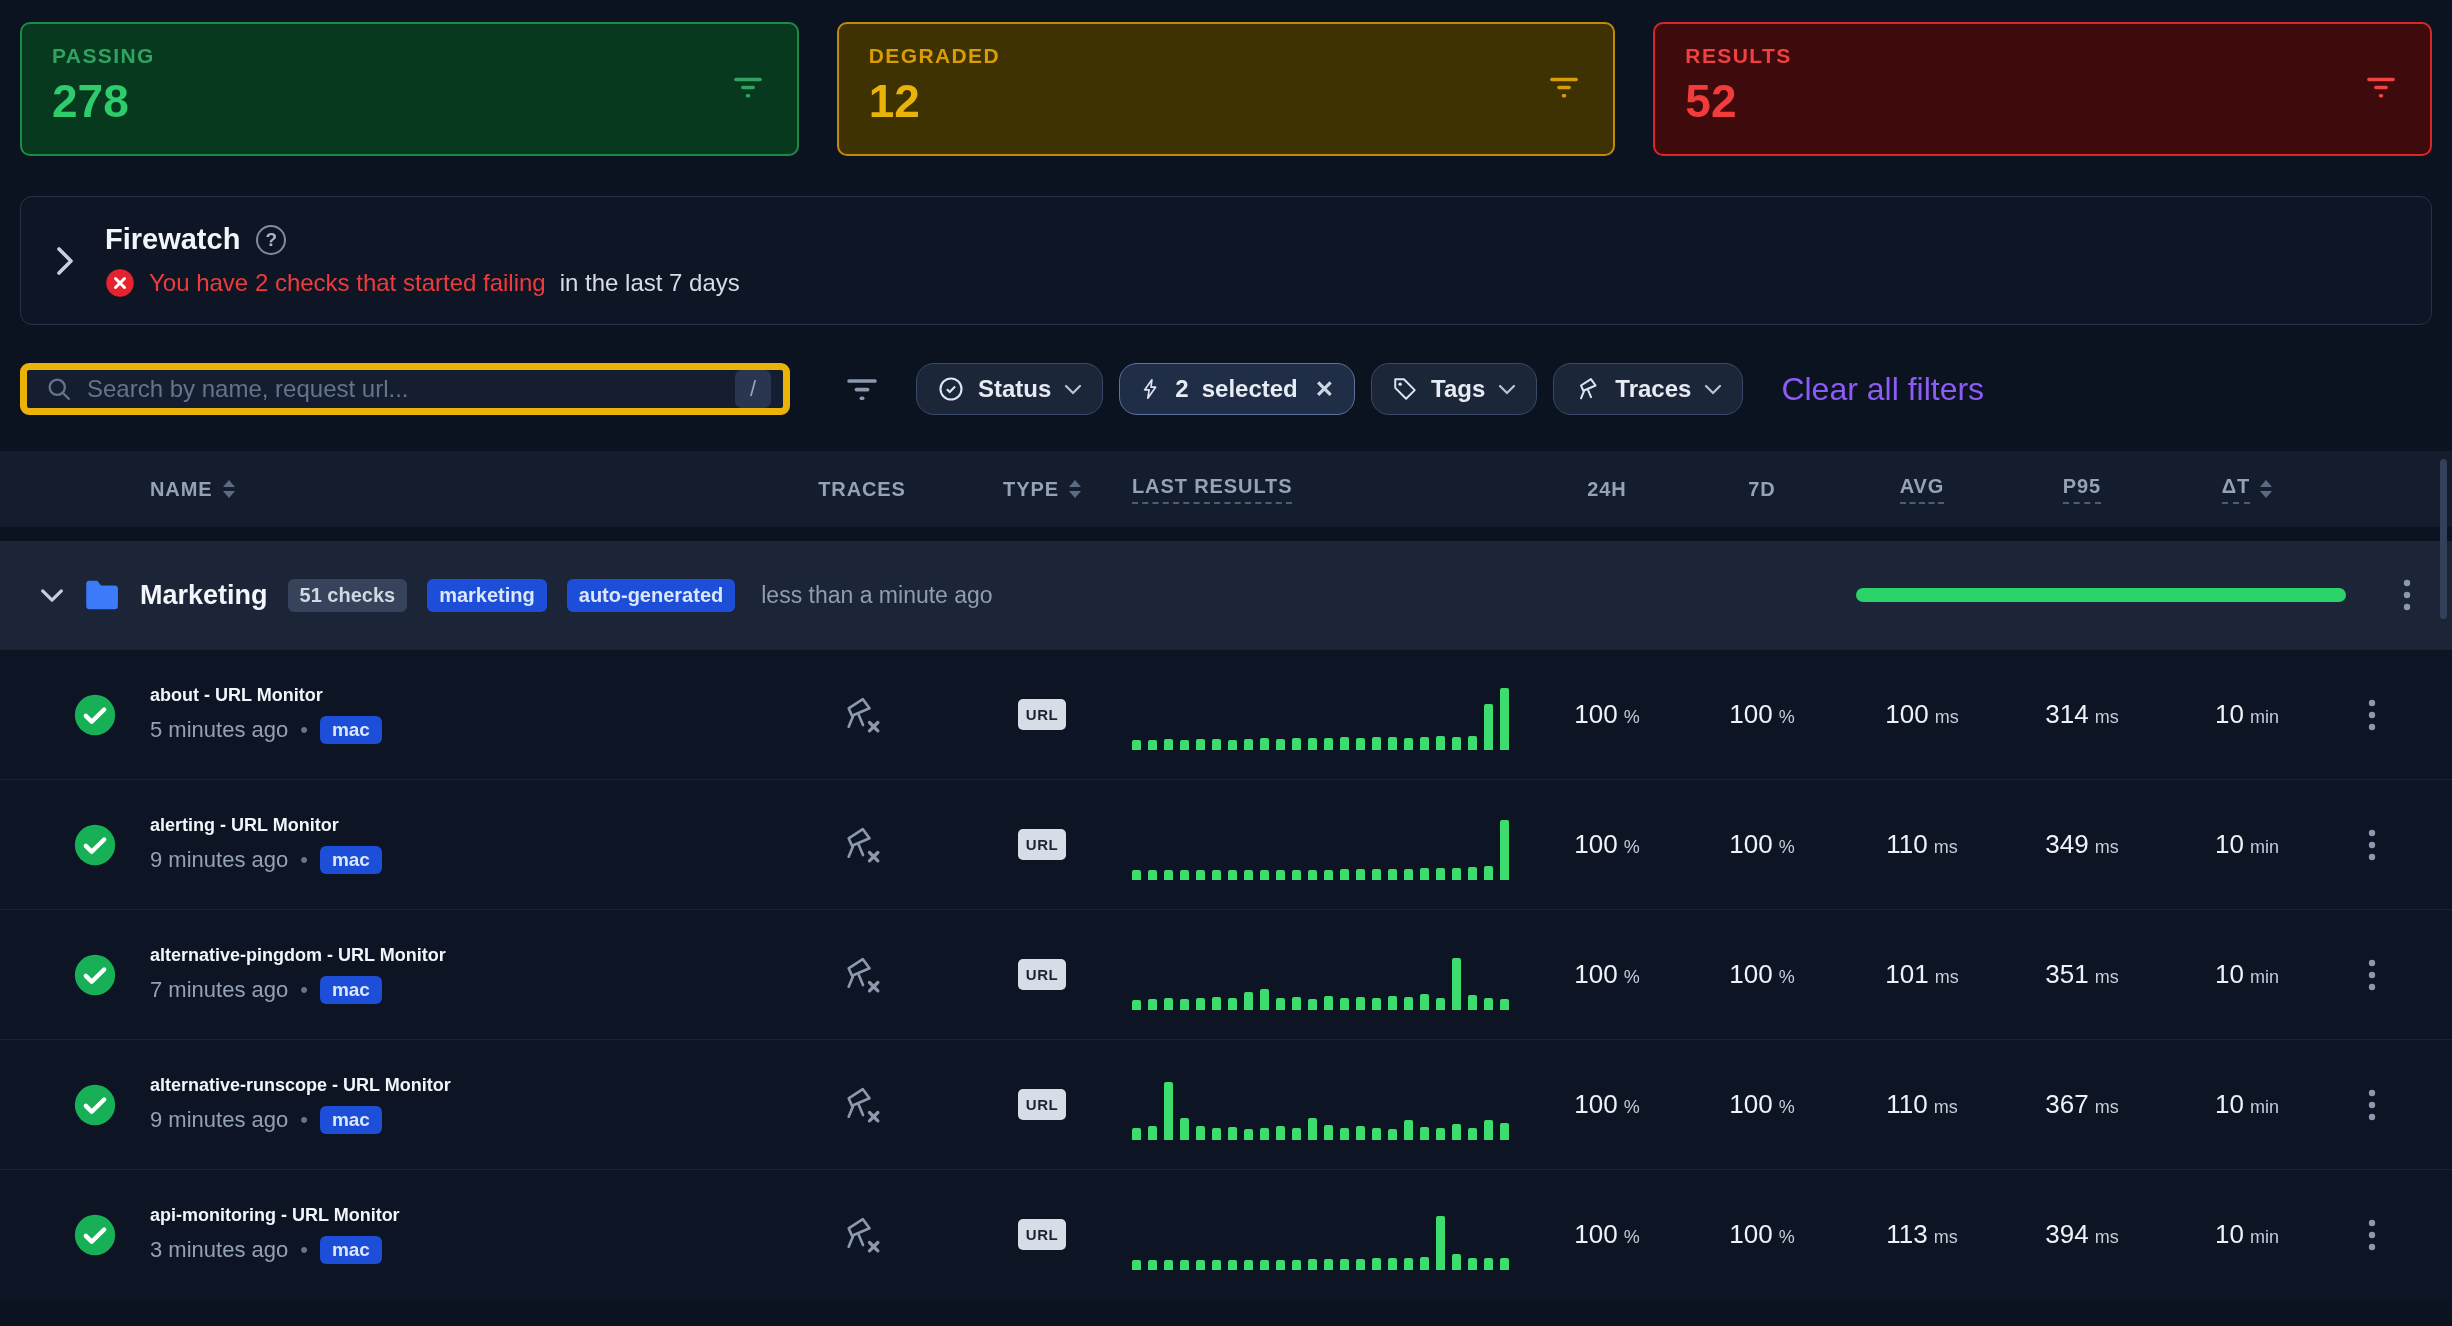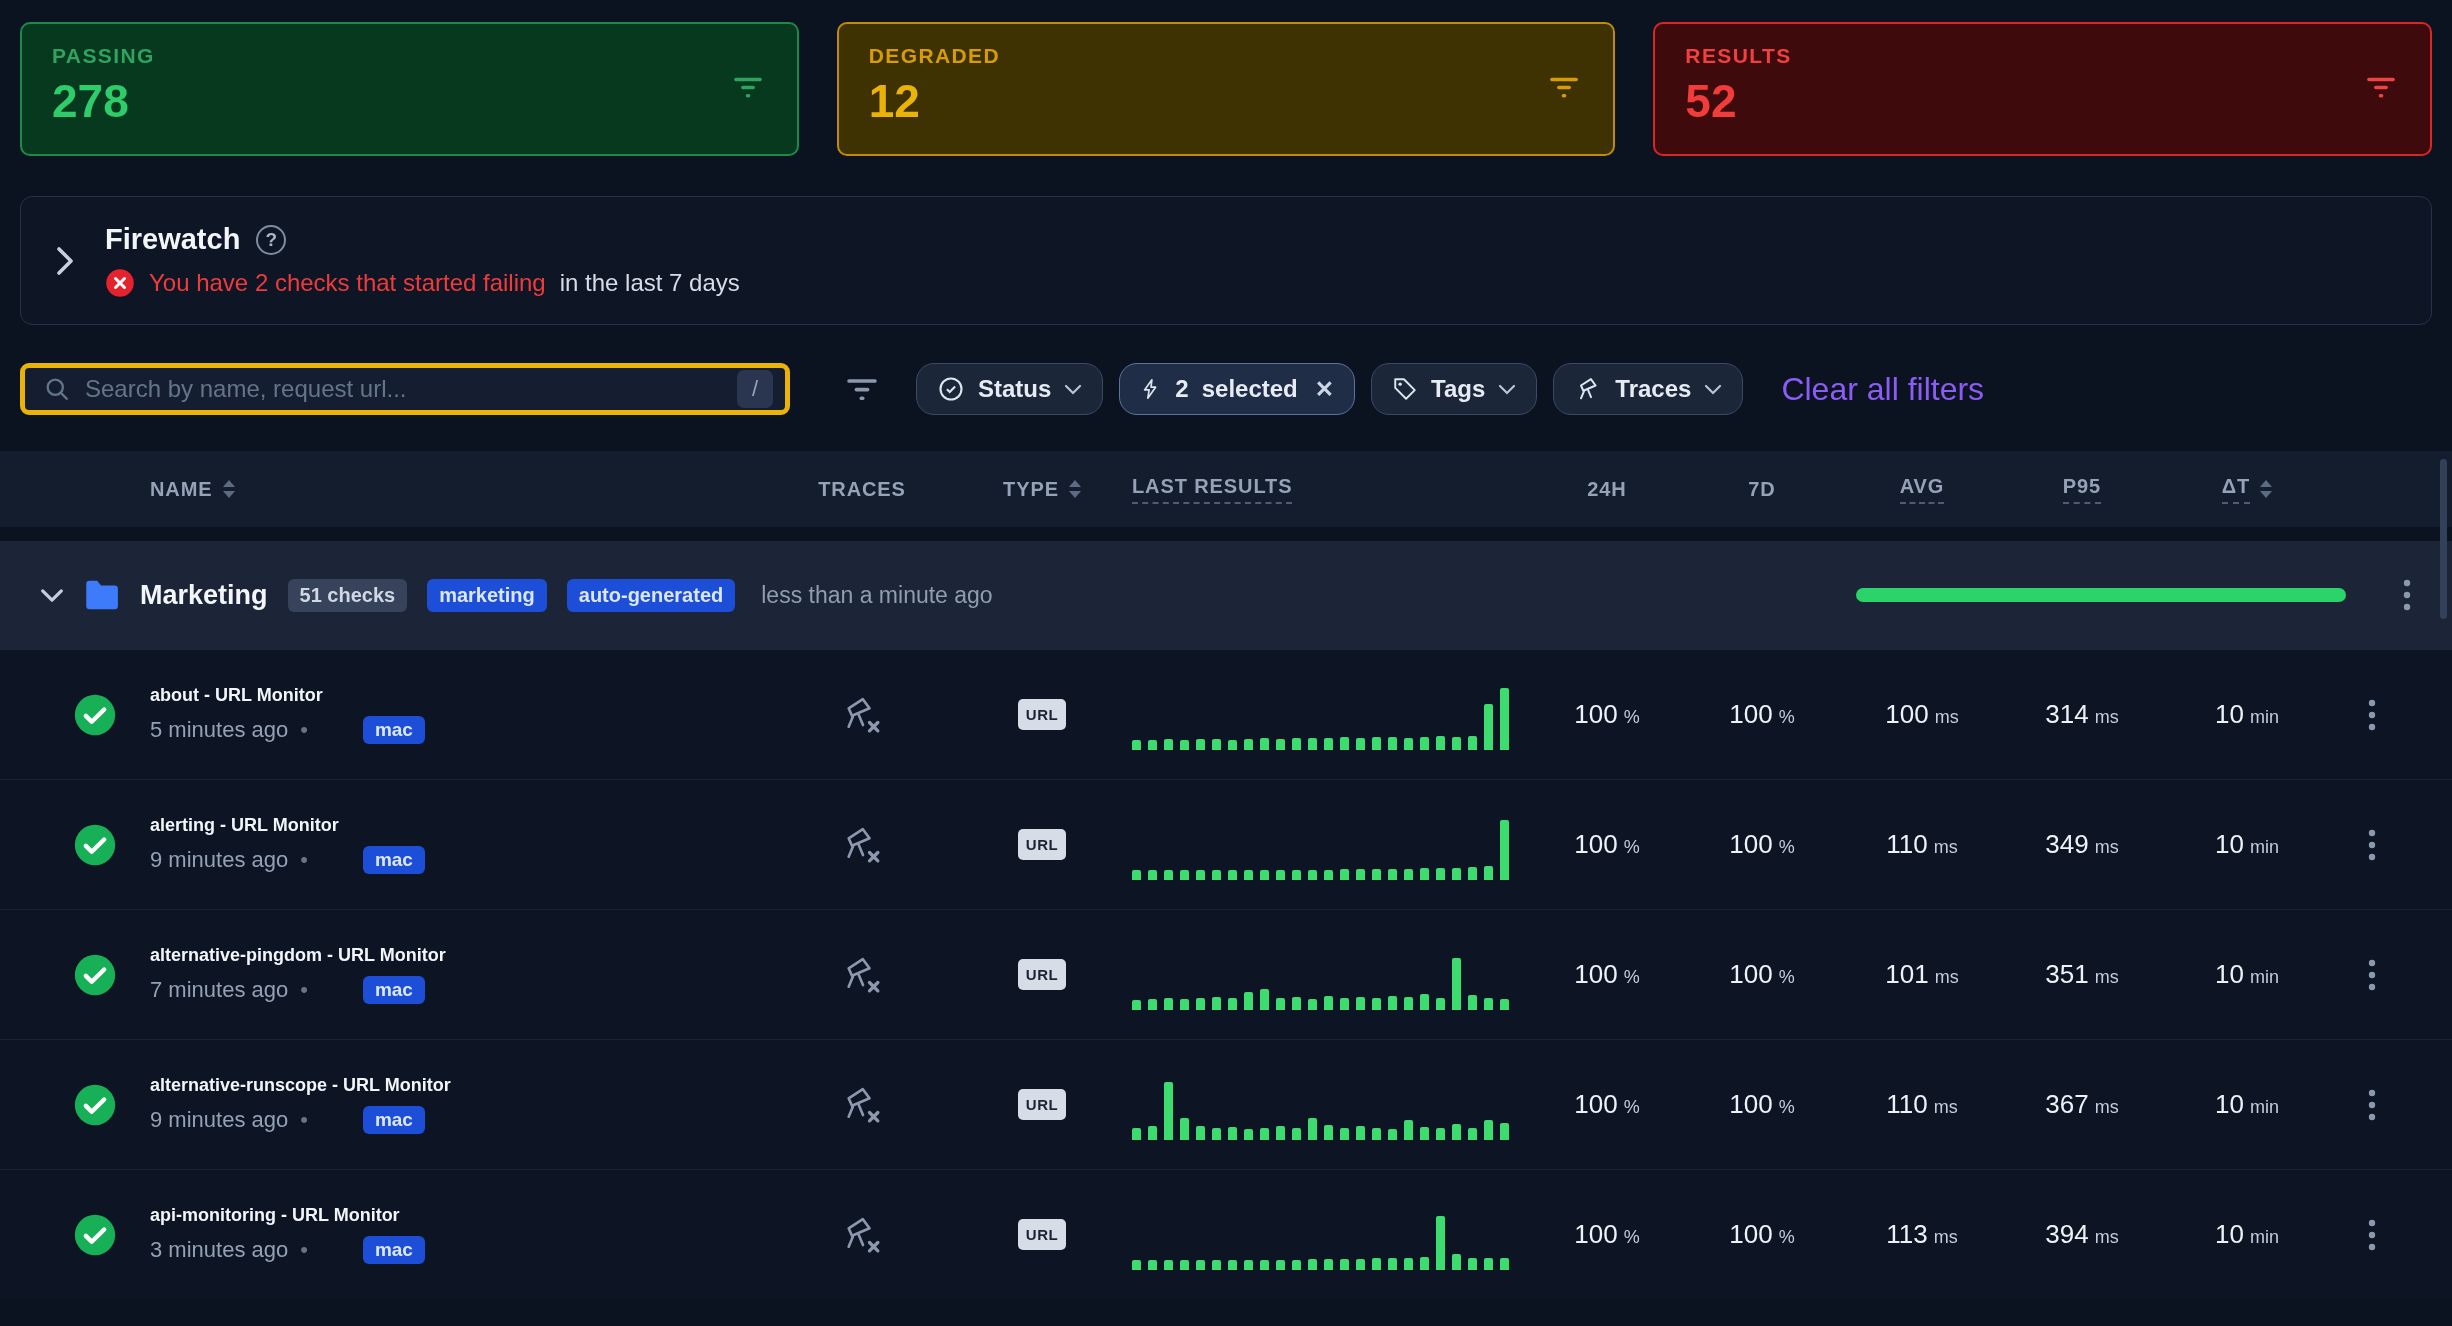--- a/index.html
+++ b/index.html
@@ -25,21 +25,21 @@
   .fw-chevron { margin-right:30px; cursor:pointer; display:flex; }
   .fw-title-row { display:flex; align-items:center; gap:16px; margin-bottom:12px; }
   .fw-title { font-size:29px; font-weight:700; color:#f2f6fb; }
   .q-icon { width:30px; height:30px; border:2px solid #7e8ca1; border-radius:50%; color:#aab6c8; font-size:19px; font-weight:700; display:grid; place-items:center; cursor:pointer; }
   .fw-alert { display:flex; align-items:center; gap:14px; font-size:24px; }
   .fw-alert .strong { color:#ef3b3b; }
   .fw-alert .rest { color:#d6dde8; }
 
   
   .filter-bar { margin-top:38px; display:flex; align-items:center; }
-  .search { width:770px; height:52px; background:#151e30; border:5px solid #eab308; border-radius:9px; display:flex; align-items:center; padding:0 12px 0 18px; gap:14px; }
+  .search { width:770px; height:52px; background:#151e30; border:7px solid #eab308; border-radius:9px; display:flex; align-items:center; padding:0 12px 0 18px; gap:14px; }
   .search input { flex:1; background:transparent; border:none; outline:none; color:#dfe6f0; font-size:24px; font-family:inherit; }
   .search input::placeholder { color:#64748b; }
   .kbd { min-width:36px; height:38px; border-radius:7px; background:#2a3650; color:#97a4ba; font-size:22px; display:grid; place-items:center; }
   .lone-funnel { color:#8b98ad; margin:0 38px 0 56px; cursor:pointer; display:flex; }
   .pill { height:52px; padding:0 20px; border-radius:18px; background:#1b2639; border:1px solid #394a68; font-size:24px; font-weight:600; color:#e7ecf4; display:inline-flex; align-items:center; gap:13px; margin-right:16px; cursor:pointer; font-family:inherit; }
   .pill.active { border-color:#5e739c; background:#202d46; }
   .pill .count { font-weight:700; }
   .pill .x { margin-left:4px; color:#cbd5e4; font-size:23px; }
   .clear-link { color:#8b5cf6; font-size:32px; font-weight:400; margin-left:22px; cursor:pointer; text-decoration:none; }
 
@@ -67,21 +67,21 @@
   .progress { margin-left:auto; width:490px; height:14px; border-radius:7px; background:#2bd468; }
   .dots { display:flex; cursor:pointer; margin-left:36px; }
   .row .dots { margin:0 auto; }
 
   
   .row { height:130px; border-top:1px solid #1a2334; background:#0d1524; }
   .cell.center { display:flex; justify-content:center; }
   .row-name { font-size:18px; font-weight:700; color:#f2f6fb; }
   .row-meta { margin-top:10px; display:flex; align-items:center; gap:12px; color:#93a1b5; font-size:22px; }
   .row-meta .sep { color:#66748c; }
-  .badge.small { font-size:19px; padding:3px 12px;margin-left:43px; }
+  .badge.small { font-size:19px; padding:3px 12px; }
   .url-badge { background:#d7dde6; color:#1b2433; font-weight:700; font-size:15px; border-radius:5px; padding:7px 8px; letter-spacing:0.5px; }
   .spark { display:flex; align-items:flex-end; gap:7px; height:70px; }
   .spark-bar { width:9px; background:#3ddc6f; border-radius:2px 2px 0 0; }
   .val { display:flex; justify-content:center; align-items:baseline; gap:6px; }
   .val .num { font-size:26px; color:#eef3f9; }
   .val .unit { font-size:18px; color:#c3cdda; }
 </style>
 </head>
 <body>
 

